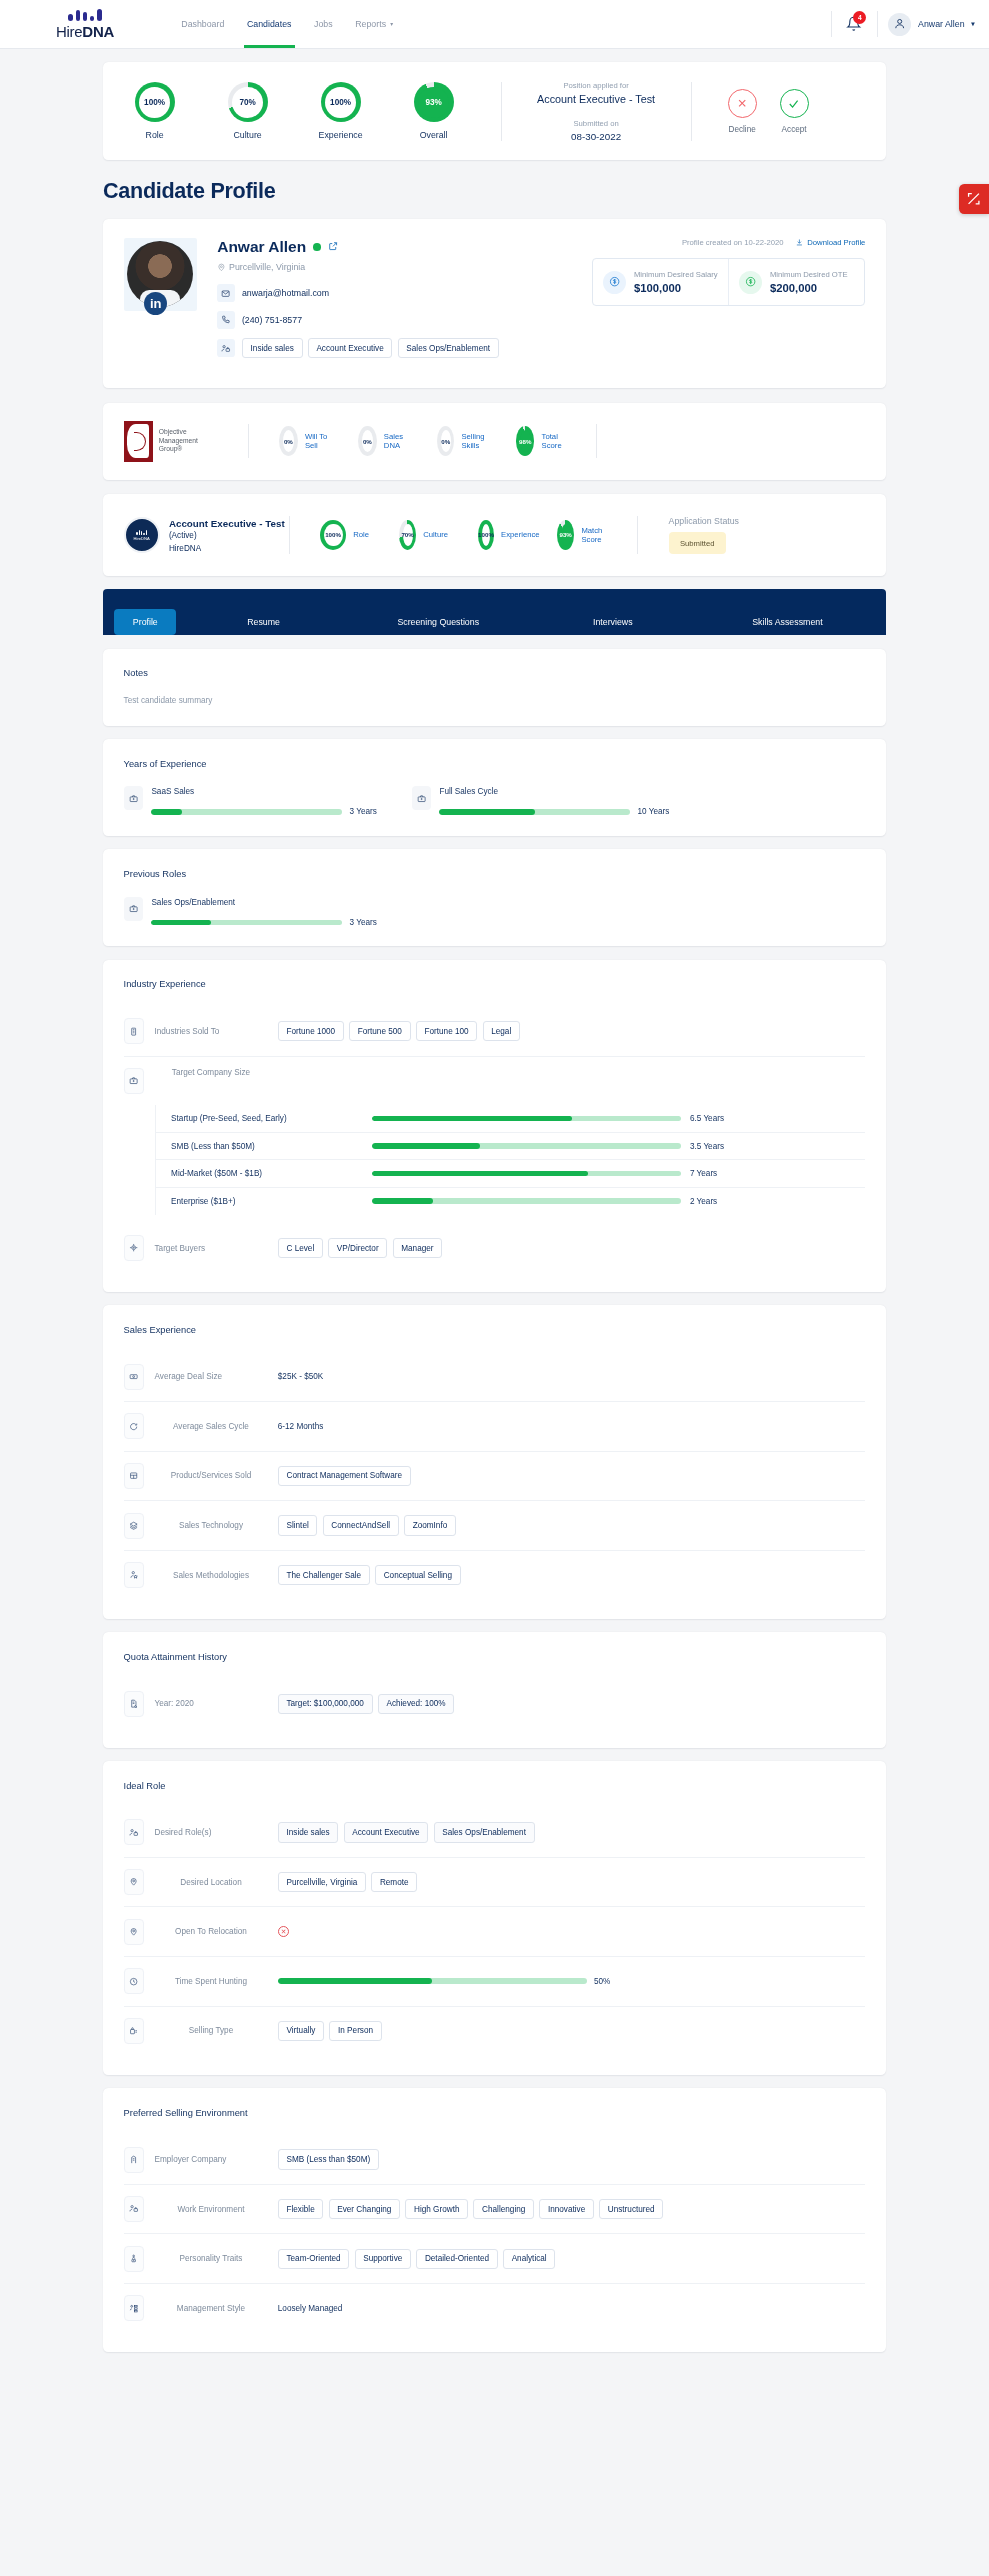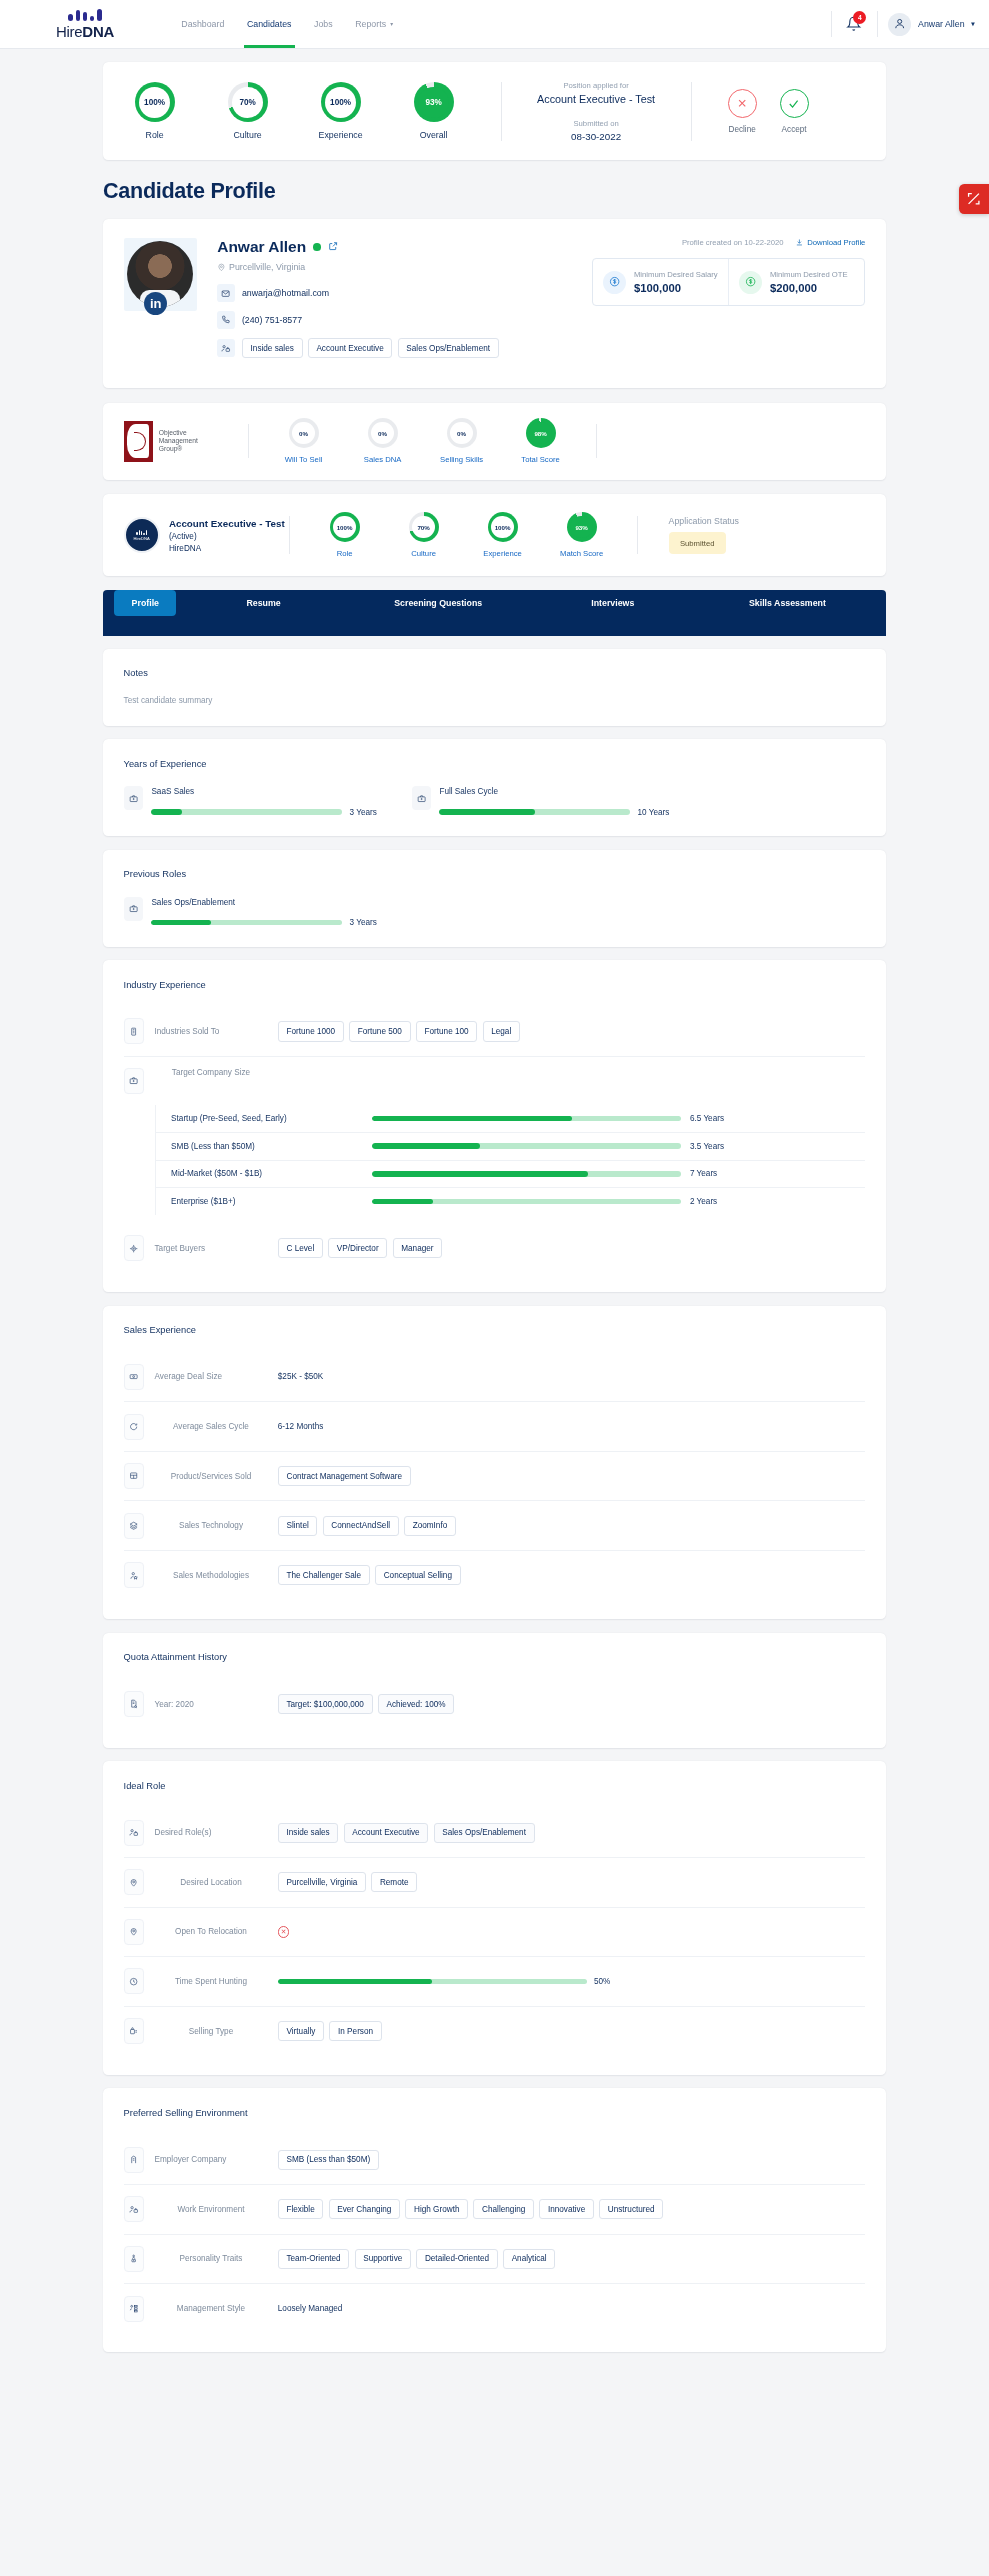--- a/index.html
+++ b/index.html
@@ -147,21 +147,21 @@
     border-right:1px solid #8e1219; border-top:1px solid #8e1219; border-bottom:1px solid #8e1219;
     border-radius:0 12.4px 12.4px 0; z-index:2;
   }
   .omg-words { font-size:6.7px; line-height:1.25; color:#59606a; }
   .omg-rings { display:flex; gap:30px; padding:0 31px; }
   .omg-ring { width:30px; height:30px; border-radius:50%; display:flex; align-items:center; justify-content:center; position:relative; }
   .omg-ring::after{ content:""; position:absolute; inset:3.6px; border-radius:50%; background:#fff; }
   .omg-ring span{ position:relative; z-index:2; font-size:6.2px; font-weight:700; color:#0b2a5b; }
   .omg-ring.filled::after{ background:#14b350; }
   .omg-ring.filled span{ color:#fff; }
-  .omg-item { display:flex; flex-direction:column; align-items:center; gap:7.2px; width:49px; }
+  .omg-item { display:flex; flex-direction:row; align-items:center; gap:7.2px; width:49px; }
   .omg-label { font-size:7.7px; color:#1668c4; }
 
   
   .app-card { display:flex; align-items:center; padding:15.5px 20.6px; margin-bottom:13.4px; min-height:82px; }
   .app-job { width:165px; display:flex; align-items:center; gap:9.3px; flex:none; }
   .job-logo {
     width:32px; height:32px; border-radius:50%; background:#0d2a56; color:#fff; flex:none;
     display:flex; flex-direction:column; align-items:center; justify-content:center;
     border:2.6px solid #eef1f5; box-sizing:content-box;
   }
@@ -170,21 +170,21 @@
   .job-logo .jl-text{ font-size:4.1px; }
   .job-title { font-size:9.8px; font-weight:700; line-height:1.35; color:#0b2a5b; }
   .job-status { font-size:8.2px; color:#0b2a5b; margin-top:1px; }
   .job-company { font-size:8.2px; color:#0b2a5b; margin-top:3.1px; }
   .app-rings { display:flex; gap:30px; padding:0 31px; }
   .app-status { padding-left:31px; }
   .app-status-cap { font-size:8.8px; color:#8c99aa; margin-bottom:6.2px; }
   .status-pill { background:#fdf3cf; color:#5e5433; font-size:7.7px; padding:6.7px 11.3px; border-radius:4.1px; display:inline-block; }
 
   
-  .tabs { background:#04295e; border-radius:4.1px 4.1px 0 0; display:flex; height:46px; align-items:flex-start; padding:0 11.3px;font-weight:bold; }
+  .tabs { background:#04295e; border-radius:4.1px 4.1px 0 0; display:flex; height:46px; align-items:flex-end; padding:0 11.3px; }
   .tab { flex:1; text-align:center; color:#fff; font-size:8.8px; padding:8.2px 0; cursor:pointer; }
   .tab.active { background:#0a7bc0; border-radius:4.1px; max-width:62px; flex:none; width:62px; }
 
   
   .section { margin-top:13.4px; padding:19.6px 20.6px; }
   .sec-title { font-size:9.3px; color:#12305f; margin-bottom:17.5px; }
   .notes-text { font-size:8.2px; color:#8c99aa; }
 
   .yoe-grid { display:flex; gap:46px; }
   .yoe-item { display:flex; gap:8.2px; align-items:flex-start; width:242px; }

